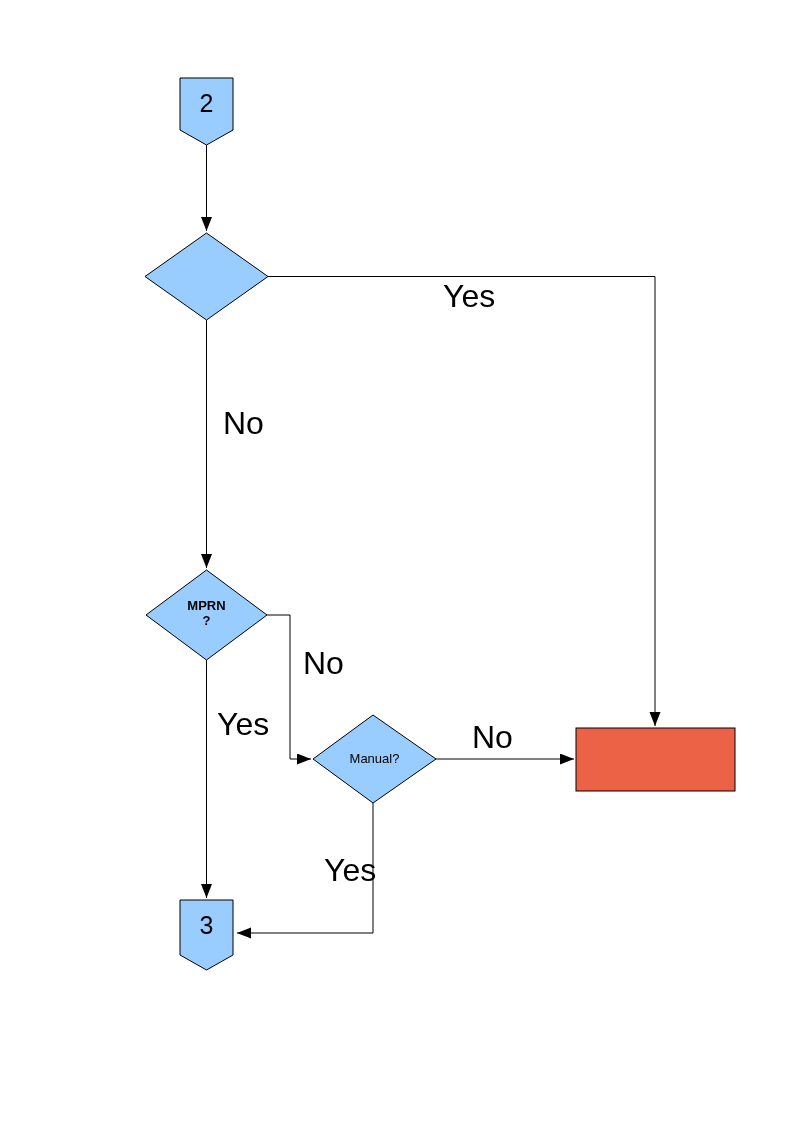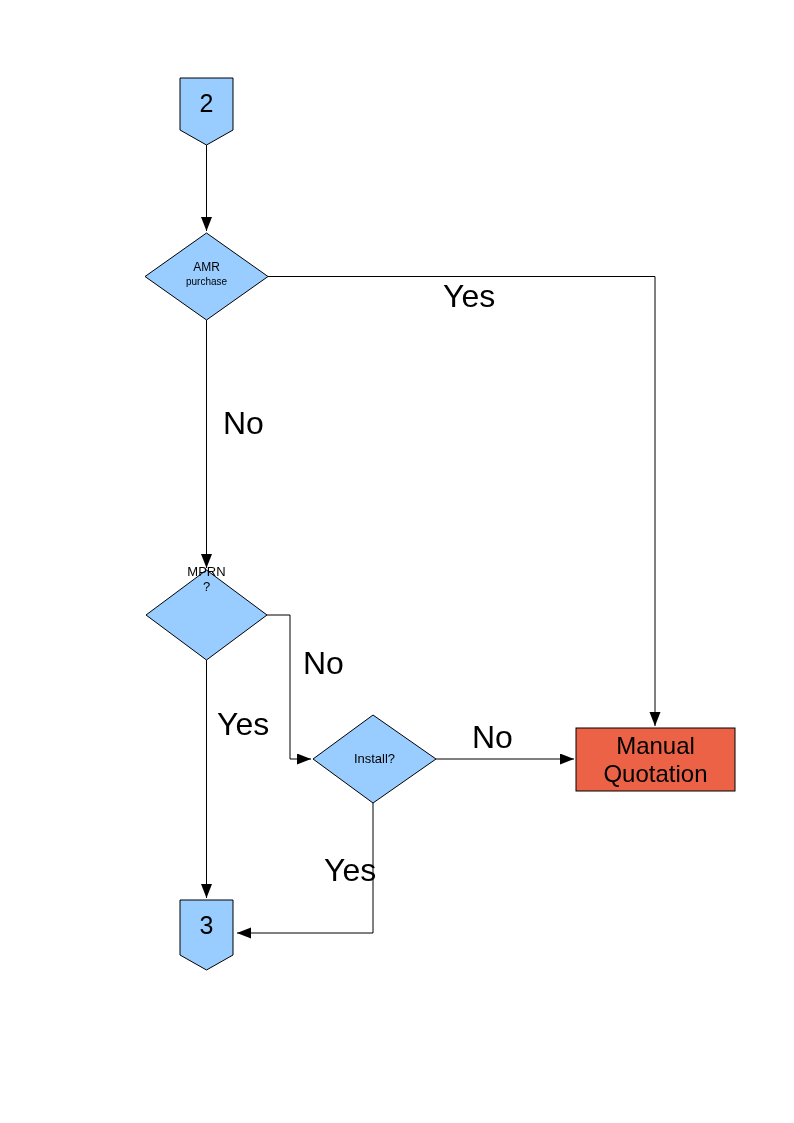--- a/index.html
+++ b/index.html
@@ -77,36 +77,28 @@
     <polygon class="shape" points="180,78 233,78 233,130 206.5,145 180,130" fill="#99CCFF"></polygon>
     <polygon class="shape" points="206.5,233 268,276.5 206.5,320 145,276.5" fill="#99CCFF"></polygon>
     <polygon class="shape" points="206.5,570 267,615 206.5,660 146,615" fill="#99CCFF"></polygon>
     <polygon class="shape" points="373,715 436,759 373,803 313,759" fill="#99CCFF"></polygon>
     <rect class="shape" x="576" y="728" width="159" height="63" fill="#EB6246"></rect>
     <polygon class="shape" points="180,900 233,900 233,955 206.5,970 180,955" fill="#99CCFF"></polygon>
   </svg>
 
   <div class="node-text digit" style="left:180px; top:90px; width:53px;">2</div>
 
-  <div class="node-text" style="left:145px; top:259px; width:123px;">
-    <div class="amr-l1">AMR</div>
-    <div class="amr-l2">purchase</div>
-  </div>
 
-  <div class="node-text" style="left:146px; top:564px; width:121px;">
+  <div class="node-text" style="left:146px; top:598px; width:121px;font-weight:bold;">
     <div class="mprn-l1">MPRN</div>
     <div class="mprn-l2">?</div>
   </div>
 
-  <div class="node-text install-l" style="left:313px; top:751px; width:123px;">Install?</div>
+  <div class="node-text install-l" style="left:313px; top:751px; width:123px;">Manual?</div>
 
-  <div class="node-text mq-text" style="left:576px; top:732px; width:159px;">
-    <div>Manual</div>
-    <div>Quotation</div>
-  </div>
 
   <div class="node-text digit" style="left:180px; top:912px; width:53px;">3</div>
 
   <div class="lbl" style="left:443px; top:283px;">Yes</div>
   <div class="lbl" style="left:223px; top:410px;">No</div>
   <div class="lbl" style="left:303px; top:650px;">No</div>
   <div class="lbl" style="left:217px; top:711px;">Yes</div>
   <div class="lbl" style="left:472px; top:724px;">No</div>
   <div class="lbl" style="left:324px; top:857px;">Yes</div>
 

